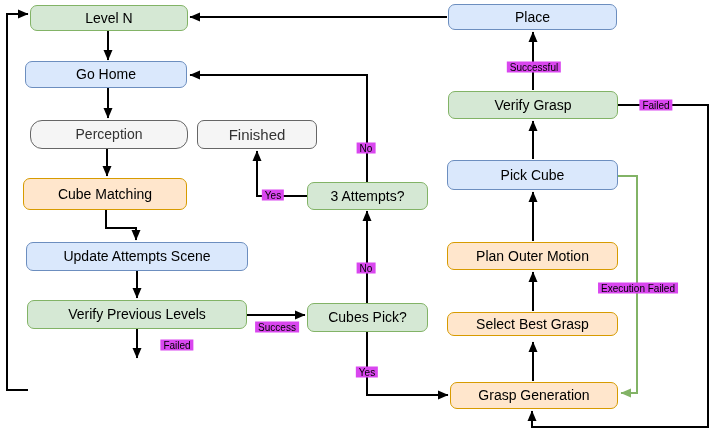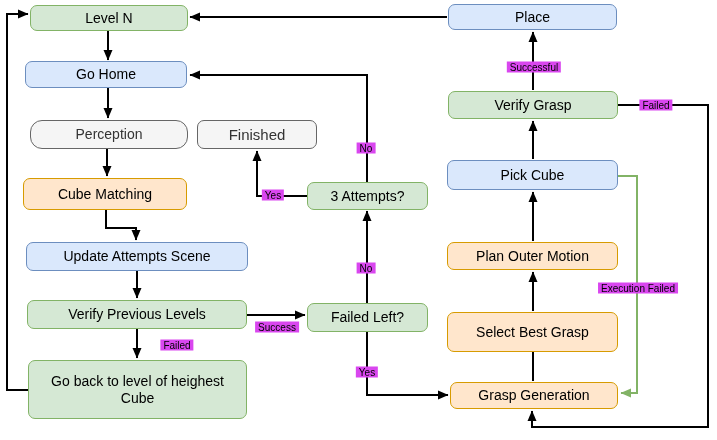--- a/index.html
+++ b/index.html
@@ -62,28 +62,27 @@
     <polyline class="green-edge" points="618,176 637,176 637,393 621,393" marker-end="url(#mG)"></polyline>
   </svg>
 
   <div class="node green" style="left:30px;  top:5px;   width:158px; height:26px;">Level N</div>
   <div class="node blue" style="left:25px;  top:61px;  width:162px; height:27px;">Go Home</div>
   <div class="node gray" style="left:30px;  top:120px; width:158px; height:29px;border-radius:12px;">Perception</div>
   <div class="node gray small" style="left:197px; top:120px; width:120px; height:29px;">Finished</div>
   <div class="node orange" style="left:23px;  top:178px; width:164px; height:32px;">Cube Matching</div>
   <div class="node blue" style="left:26px;  top:242px; width:222px; height:29px;">Update Attempts Scene</div>
   <div class="node green" style="left:27px;  top:300px; width:220px; height:29px;">Verify Previous Levels</div>
-  <div class="node green" style="left:28px;  top:360px; width:219px; height:59px;">Go back to level of heighest Cube</div>
   <div class="node green" style="left:307px; top:182px; width:121px; height:28px;">3 Attempts?</div>
-  <div class="node green" style="left:307px; top:303px; width:121px; height:29px;">Failed Left?</div>
+  <div class="node green" style="left:307px; top:303px; width:121px; height:29px;">Cubes Pick?</div>
   <div class="node blue" style="left:448px; top:4px;   width:169px; height:26px;">Place</div>
   <div class="node green" style="left:448px; top:91px;  width:170px; height:28px;">Verify Grasp</div>
   <div class="node blue" style="left:447px; top:160px; width:171px; height:30px;">Pick Cube</div>
   <div class="node orange" style="left:447px; top:242px; width:171px; height:28px;">Plan Outer Motion</div>
-  <div class="node orange" style="left:447px; top:312px; width:171px; height:40px;">Select Best Grasp</div>
+  <div class="node orange" style="left:447px; top:312px; width:171px; height:24px;">Select Best Grasp</div>
   <div class="node orange" style="left:450px; top:382px; width:168px; height:27px;">Grasp Generation</div>
 
   <div class="edge-label" style="left:177px; top:345px;">Failed</div>
   <div class="edge-label" style="left:277px; top:327px;">Success</div>
   <div class="edge-label" style="left:366px; top:268px;">No</div>
   <div class="edge-label" style="left:366px; top:148px;">No</div>
   <div class="edge-label" style="left:273px; top:195px;">Yes</div>
   <div class="edge-label" style="left:367px; top:372px;">Yes</div>
   <div class="edge-label" style="left:534px; top:67px;">Successful</div>
   <div class="edge-label" style="left:656px; top:105px;">Failed</div>

